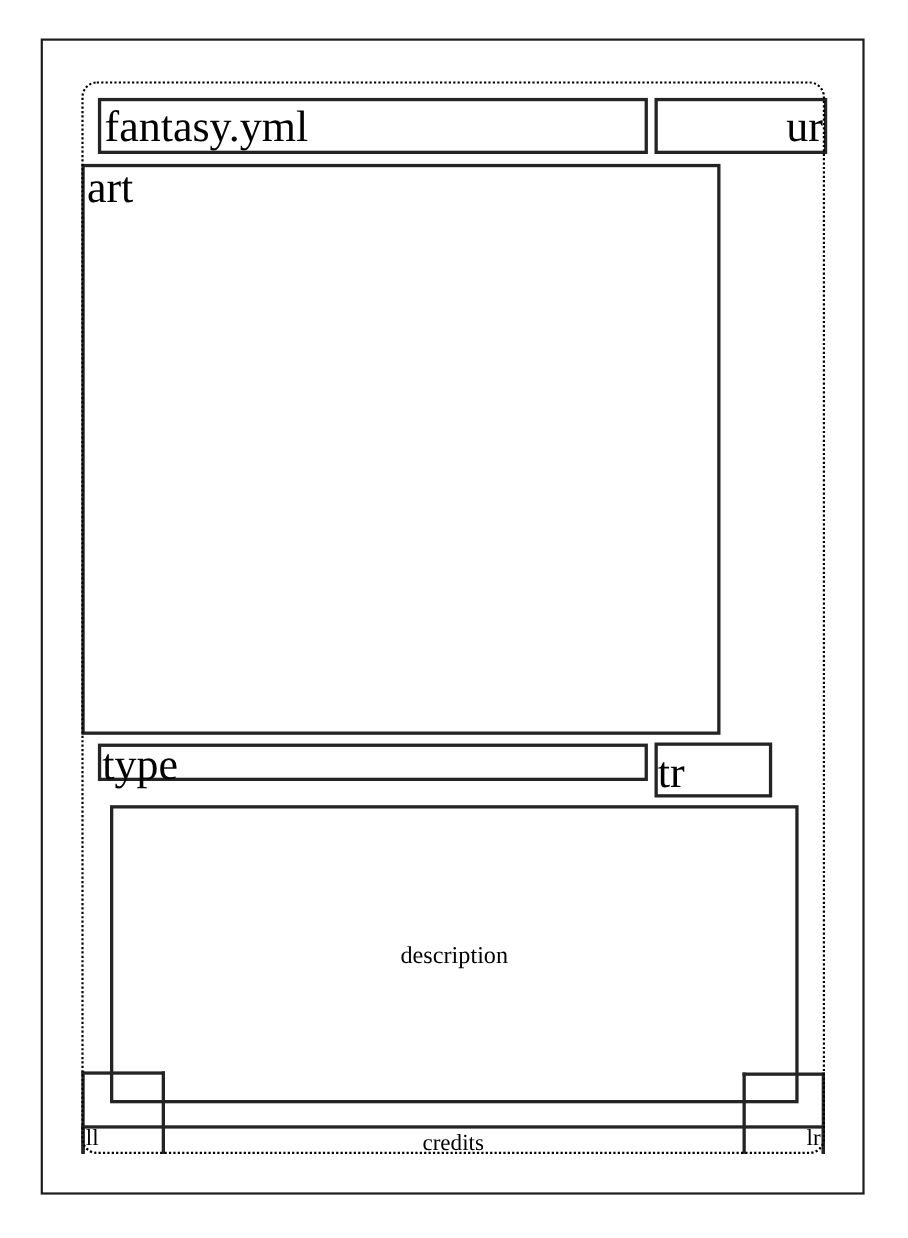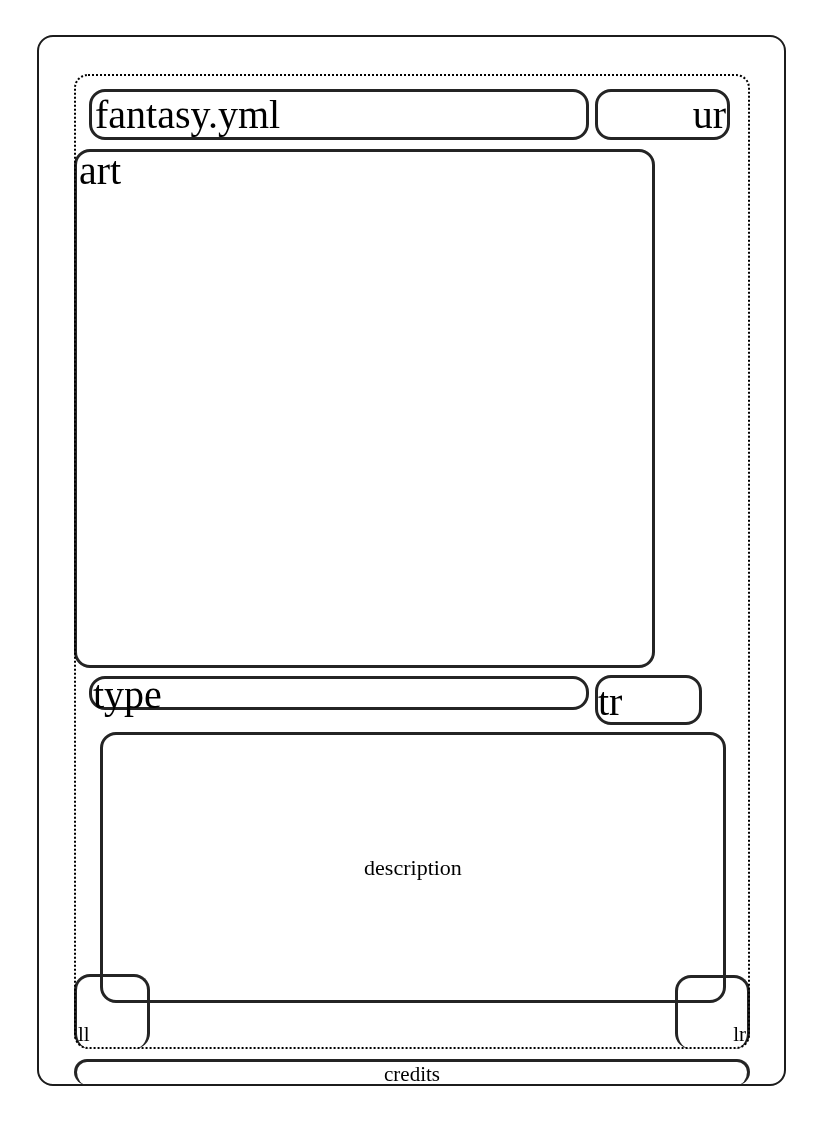--- a/index.html
+++ b/index.html
@@ -9,21 +9,21 @@
     font-family: "Liberation Serif", "DejaVu Serif", serif;
     color: #000000;
   }
   .canvas {
     position: relative;
     width: 825px;
     height: 1125px;
     background: #ffffff;
     overflow: hidden;
   }
-  .canvas * { box-sizing: border-box; border-radius: 16px; }
+  .canvas * { box-sizing: border-box; }
 
   
   .frame {
     position: absolute;
     left: 37px; top: 35px;
     width: 749px; height: 1051px;
     border: 2px solid #1c1c1c;
     background: transparent;
     z-index: 1;
   }
@@ -49,21 +49,21 @@
     z-index: 3;
   }
 
   .label-lg { font-size: 40px; line-height: 0.95; white-space: nowrap; }
   .label-md { font-size: 22px; line-height: 1;    white-space: nowrap; }
   .label-sm { font-size: 21px; line-height: 1;    white-space: nowrap; }
 
   .title-box { left: 89px;  top: 89px;  width: 500px; height: 51px; }
   .title-box span { padding-left: 3px; }
 
-  .ur-box    { left: 595px; top: 89px;  width: 135px; height: 51px; justify-content: flex-end; text-align: right; }
+  .ur-box    { left: 595px; top: 89px;  width: 157px; height: 51px; justify-content: flex-end; text-align: right; }
   .ur-box span { padding-right: 1px; }
 
   .art-box   { left: 74px;  top: 149px; width: 581px; height: 519px;
                align-items: flex-start; }
   .art-box span { padding-left: 2px; }
 
   .type-box  { left: 89px;  top: 676px; width: 500px; height: 34px; }
   .type-box span { padding-left: 1px; padding-top: 3px; }
 
   .tr-box    { left: 595px; top: 675px; width: 107px; height: 50px; justify-content: flex-start; }
@@ -76,21 +76,21 @@
   .ll-box    { left: 74px;  top: 974px; width: 76px; height: 75px;
                border-bottom: none; align-items: flex-end; }
   .ll-box span { padding-left: 1px; padding-bottom: 4px; }
 
   .lr-box    { left: 675px; top: 975px; width: 75px; height: 74px;
                border-bottom: none; align-items: flex-end; justify-content: flex-end; }
   .lr-box span { padding-right: 1px; padding-bottom: 4px; }
 
   
   .credits-bar { left: 74px; top: 1023px; width: 676px; height: 26px;
-                 border-bottom: none; justify-content: center; z-index: 2; margin-top: 36px; }
+                 border-bottom: none; justify-content: center; z-index: 2; }
   .credits-bar span { padding-top: 2px; }
 </style>
 </head>
 <body>
 
 <div class="canvas">
 
   <div class="frame"></div>
 
   <div class="zone title-box">

